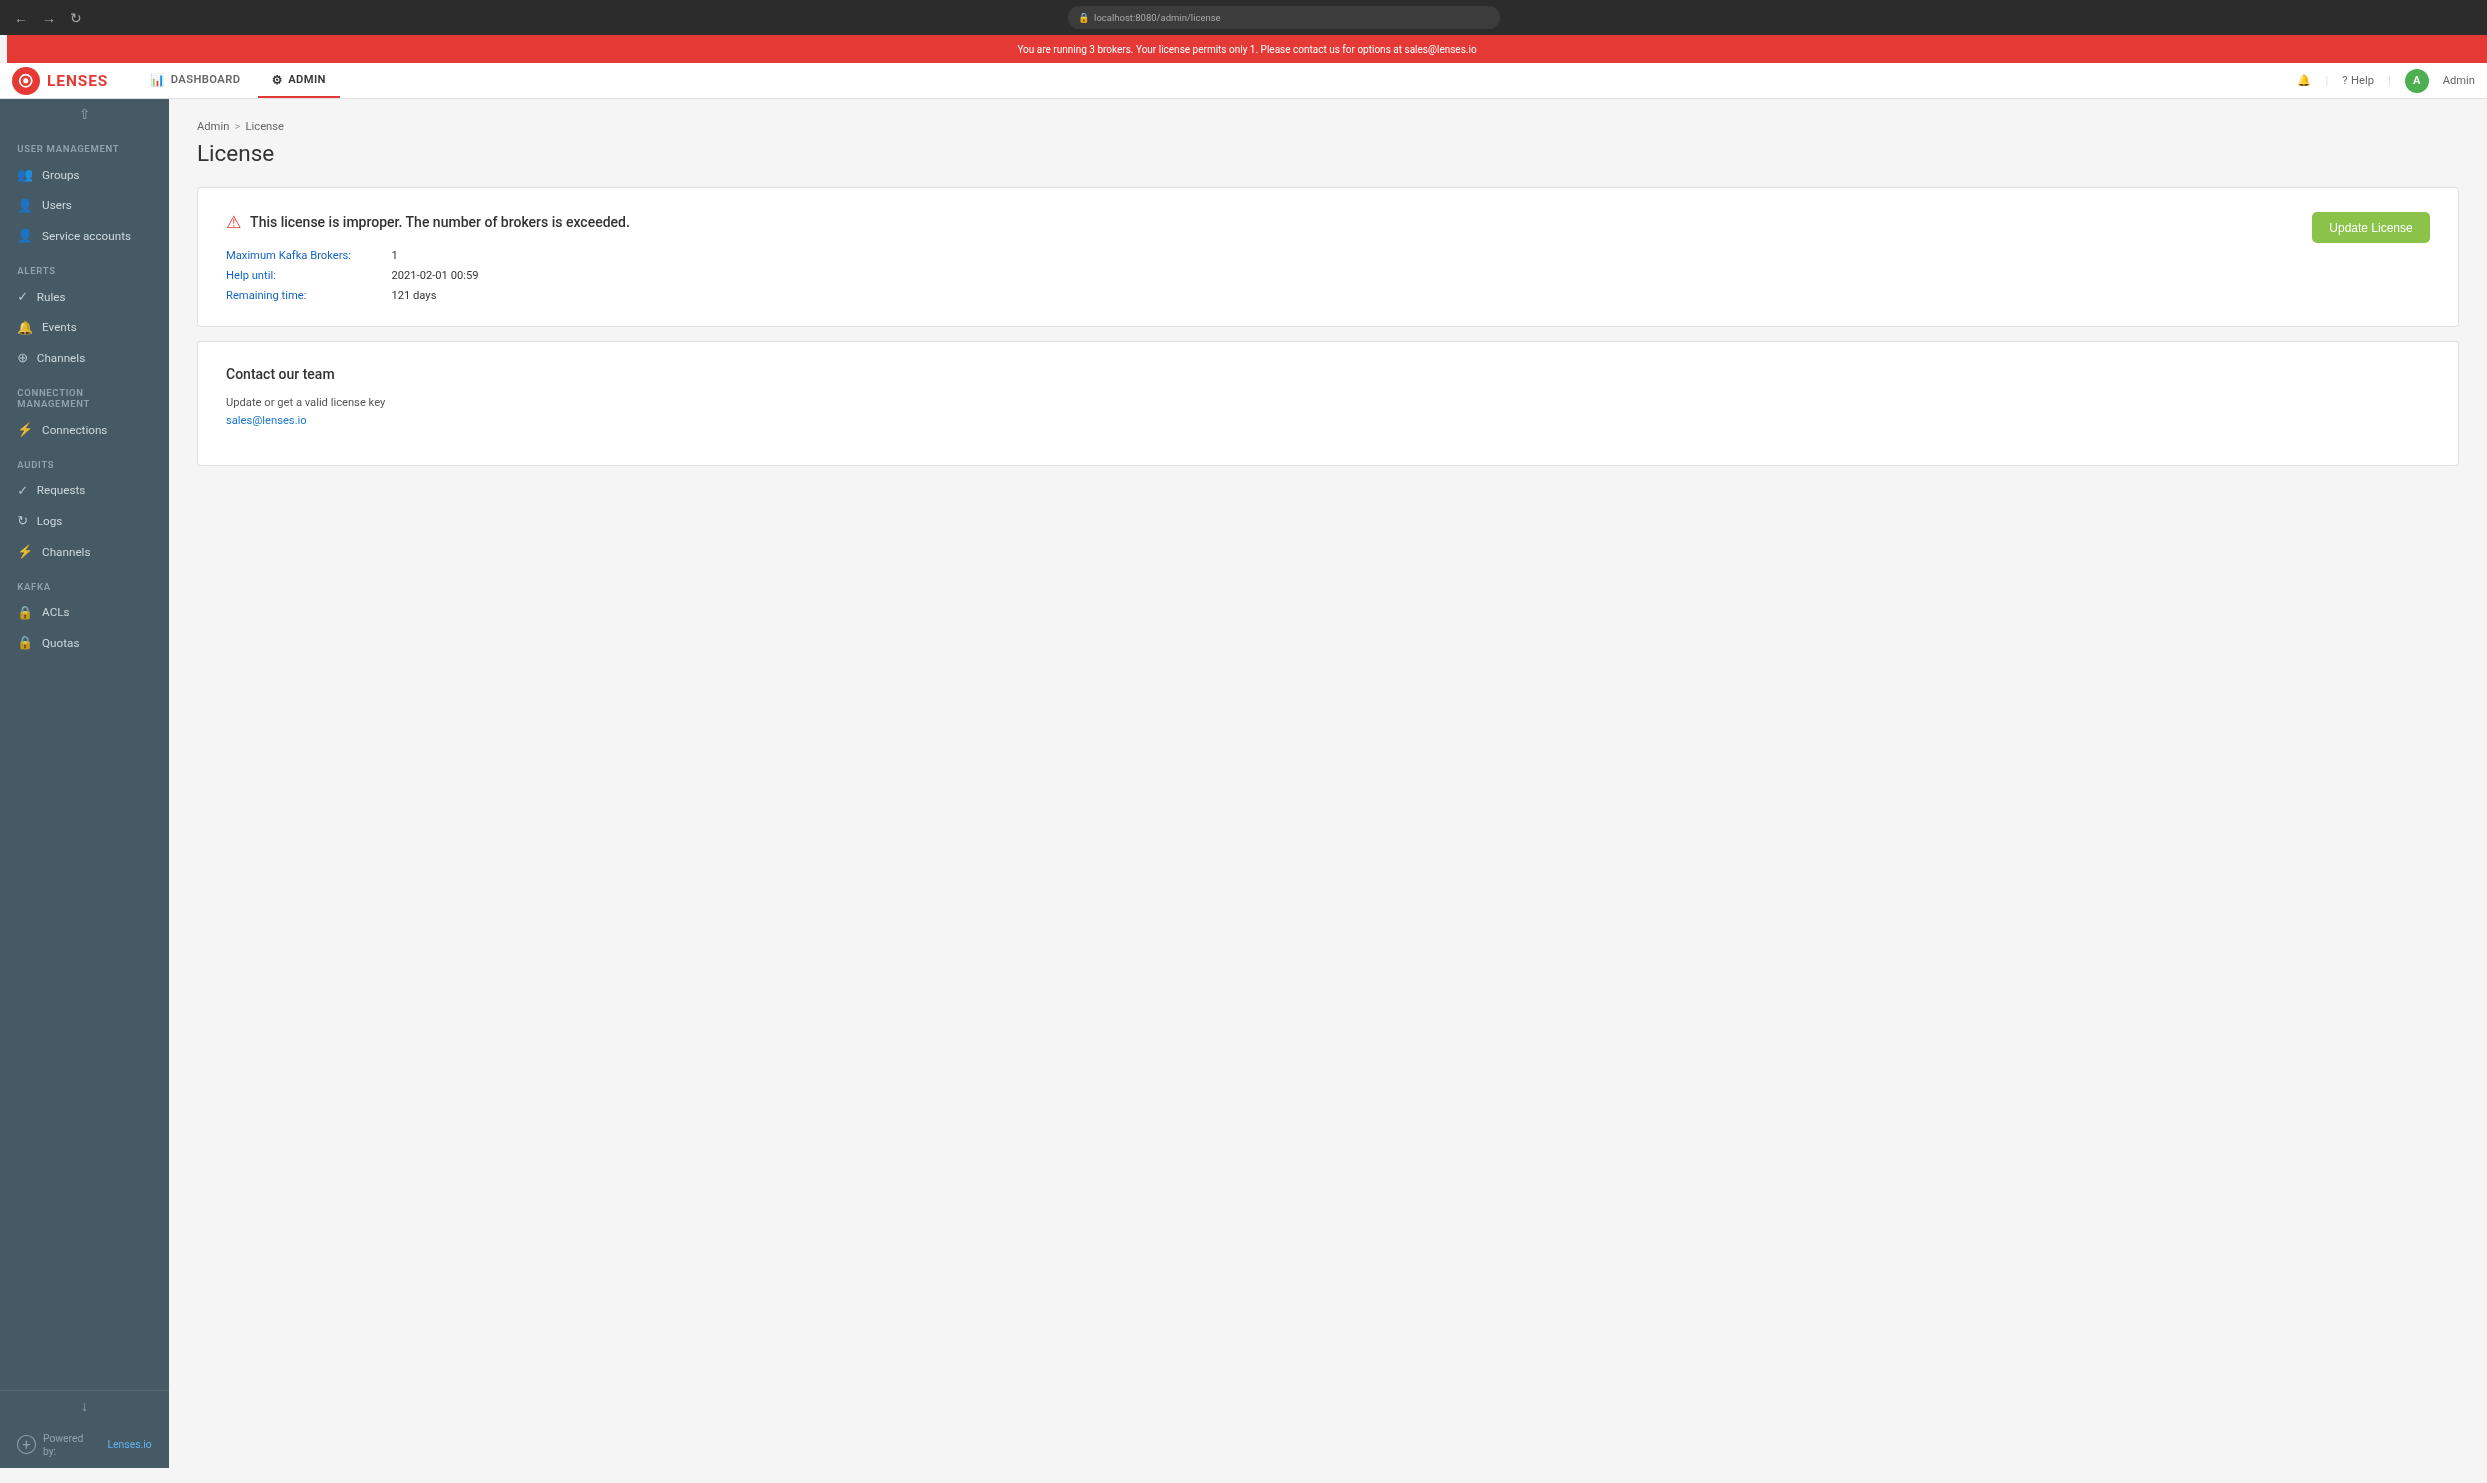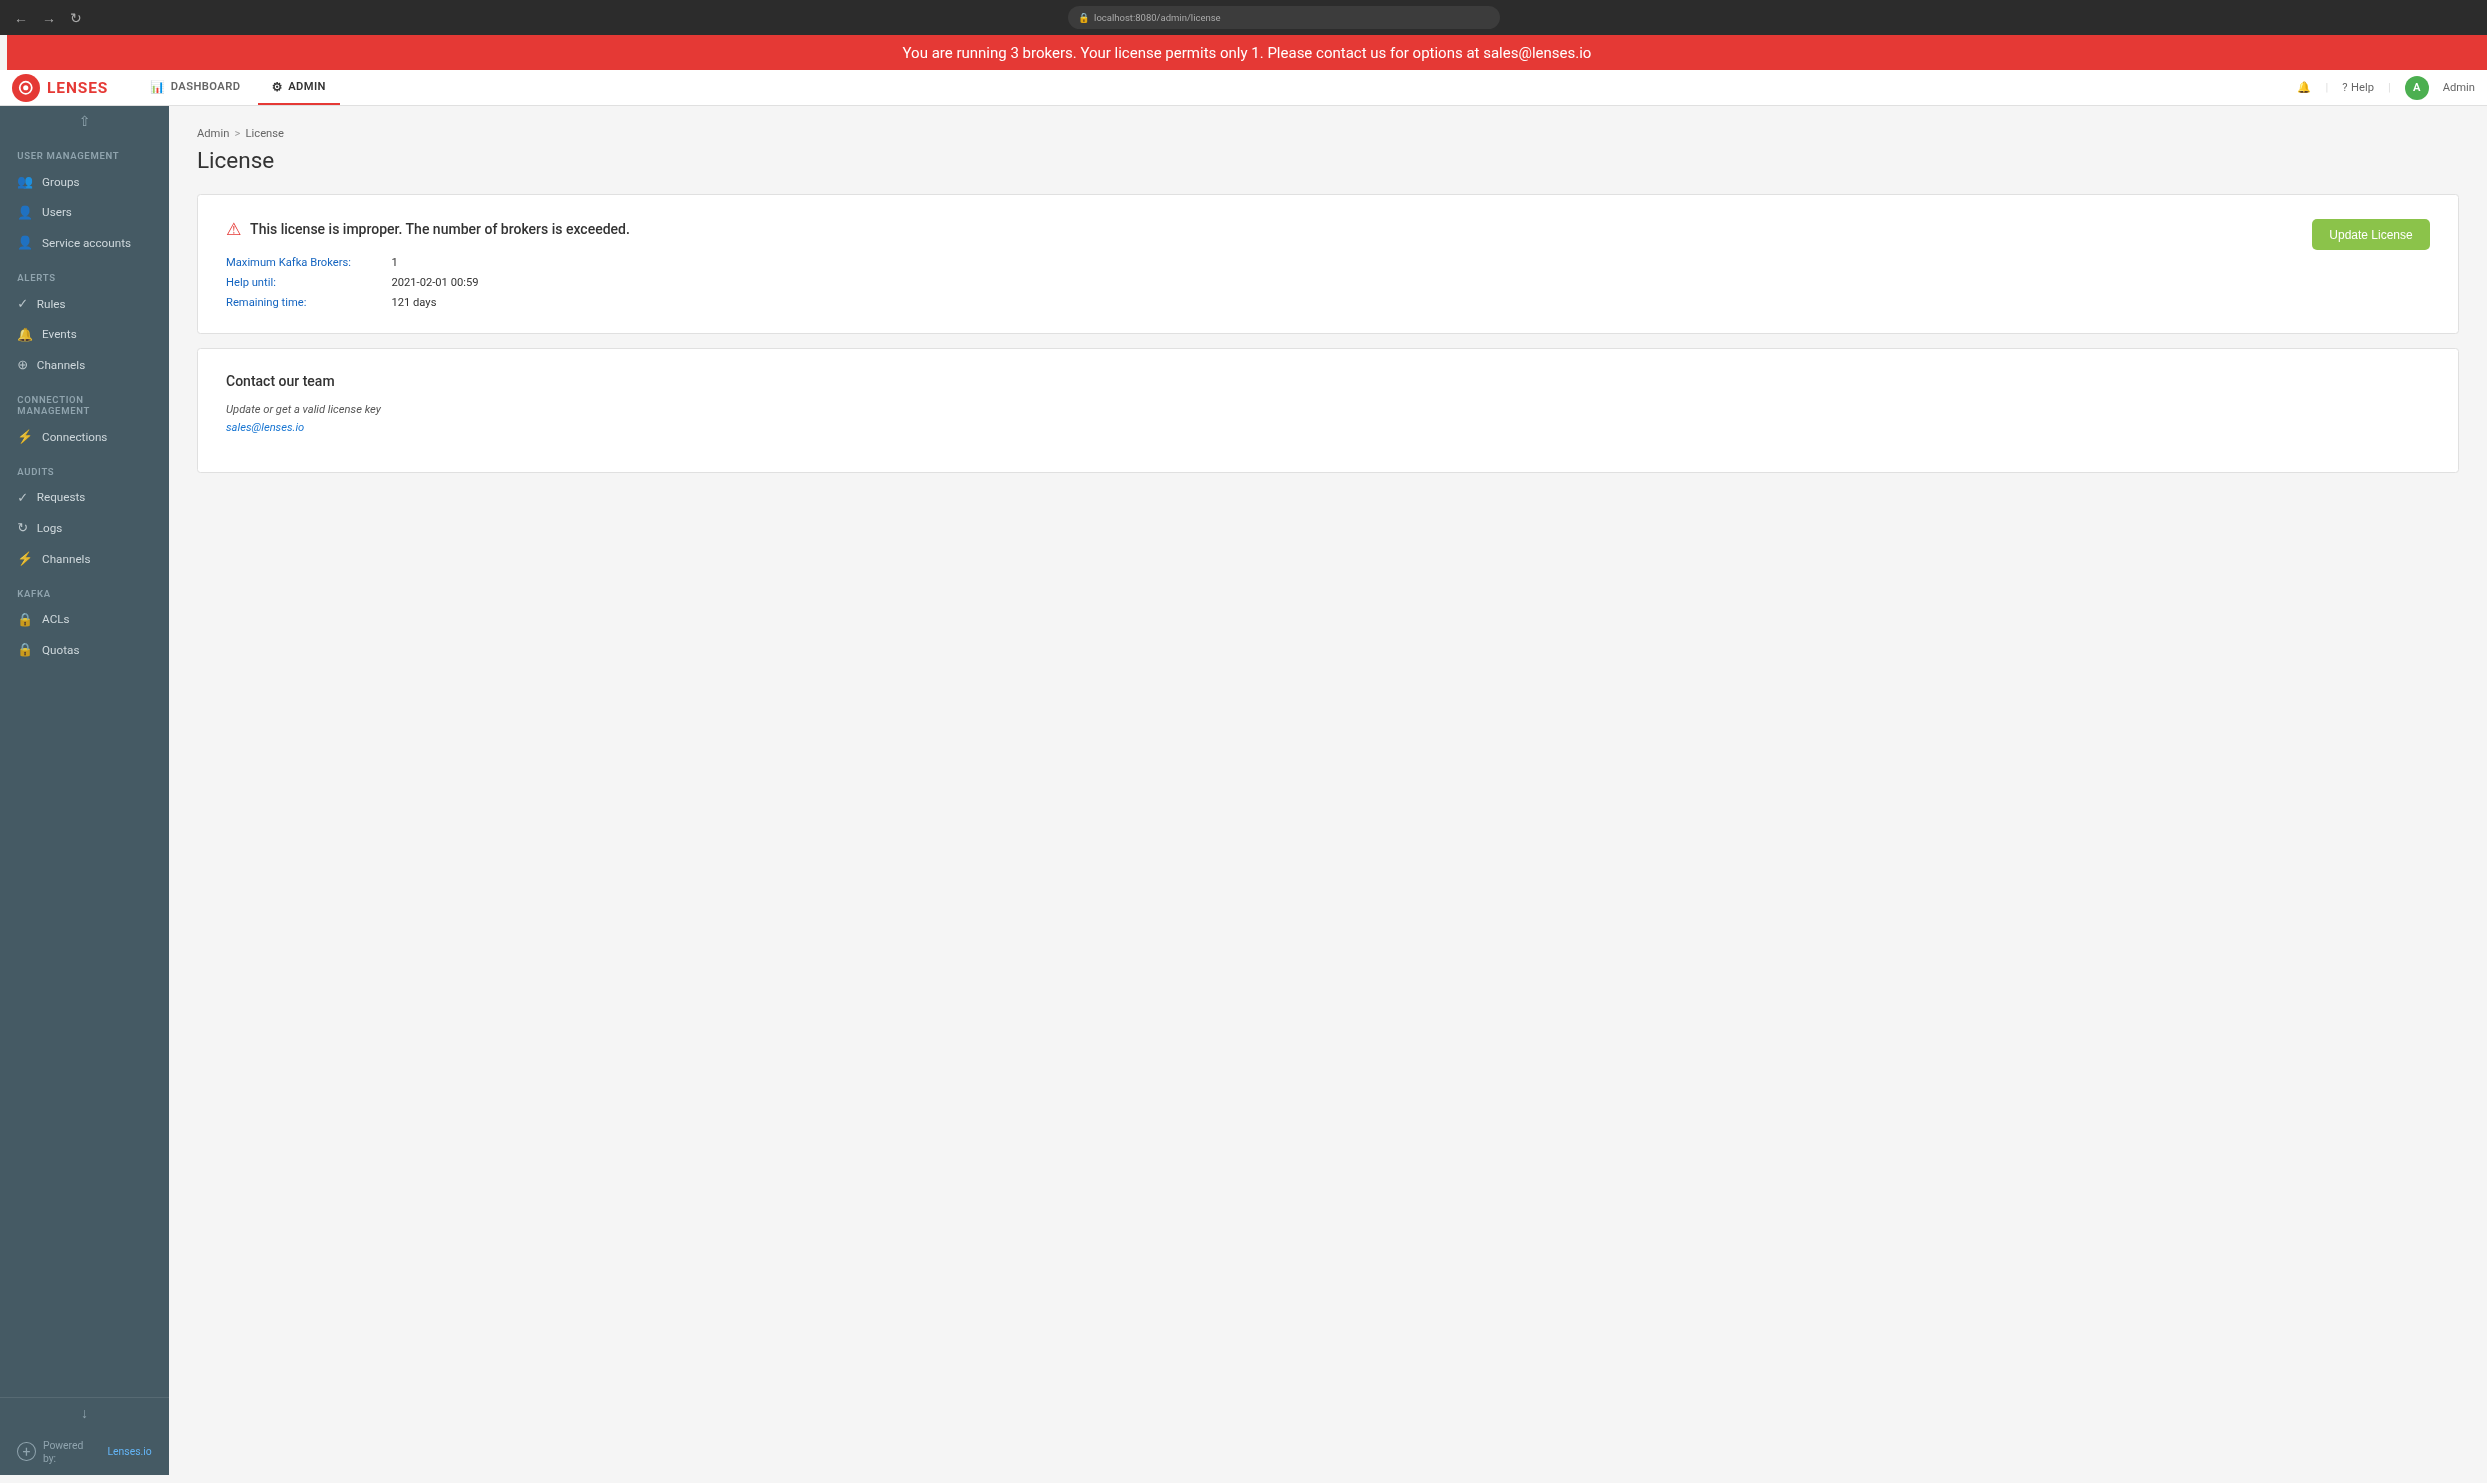--- a/index.html
+++ b/index.html
@@ -36,21 +36,21 @@
       margin: 0 auto;
     }
     .browser-url-bar span { color: #aaa; margin-right: 3.5px; font-size: 9.5px; }
 
     
     .alert-banner {
       background: #e53935;
       color: white;
       text-align: center;
       padding: 8.6px 14px;
-      font-size: 15px;
+      font-size: 10px;
       margin-left: 7px;
     }
 
     
     .app-header {
       background: white;
       height: 36px;
       display: flex;
       align-items: center;
       padding: 0 12px;
@@ -280,21 +280,21 @@
       margin-left: 21px;
     }
 
     
     .contact-title {
       font-size: 14px;
       font-weight: 500;
       color: #333;
       margin-bottom: 14px;
     }
-    .contact-block { margin-bottom: 14px; font-style: italic; }
+    .contact-block { margin-bottom: 14px; }
     .contact-desc { color: #555; font-size: 11.2px; margin-bottom: 3.5px; }
     .contact-link { color: #1976d2; text-decoration: none; font-size: 11.2px; }
   </style>
 </head>
 <body>
 
 <div class="browser-bar">
   <button class="browser-nav-btn">←</button>
   <button class="browser-nav-btn">→</button>
   <button class="browser-nav-btn">↻</button>

